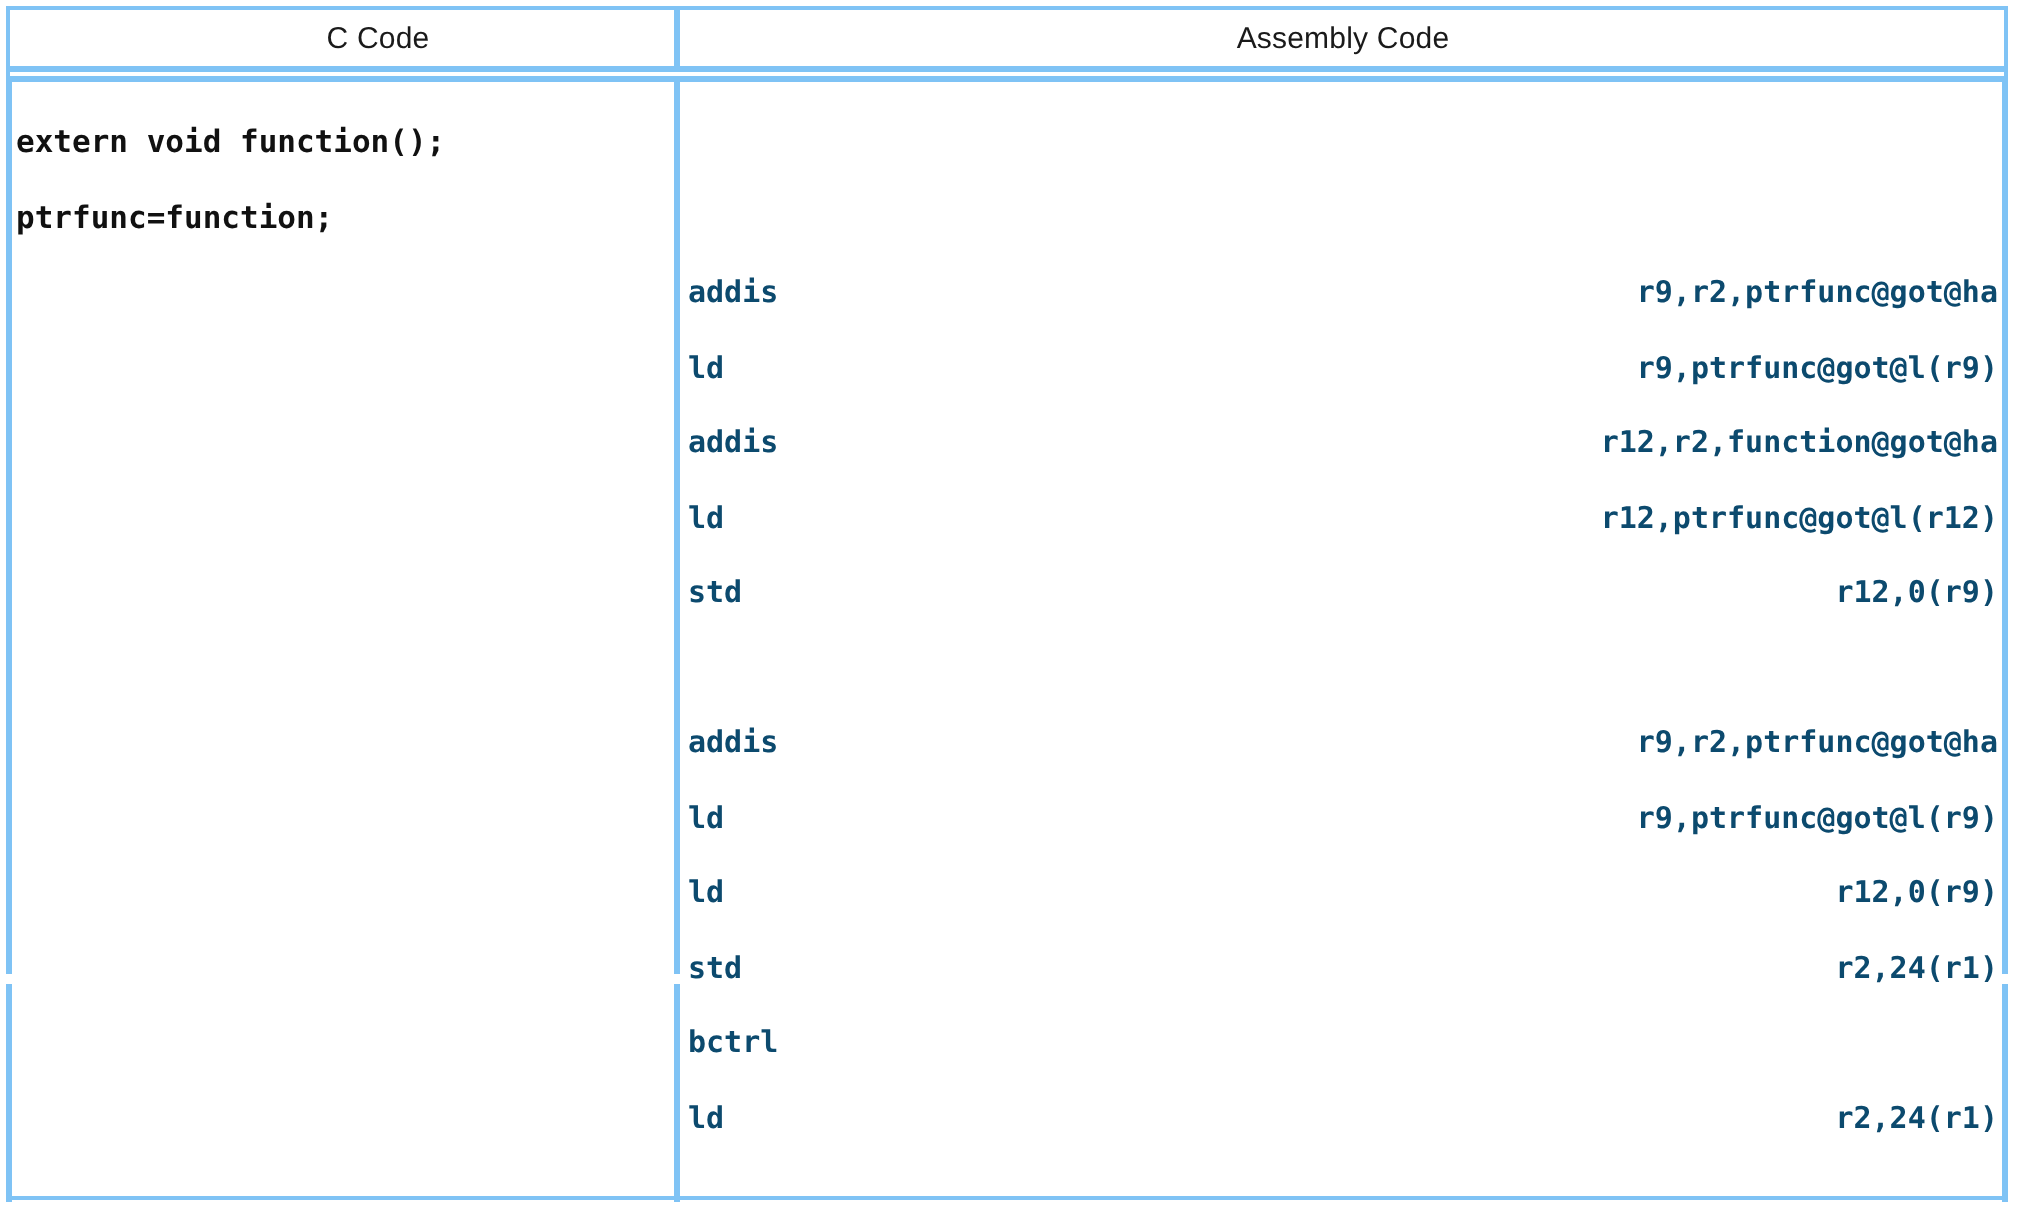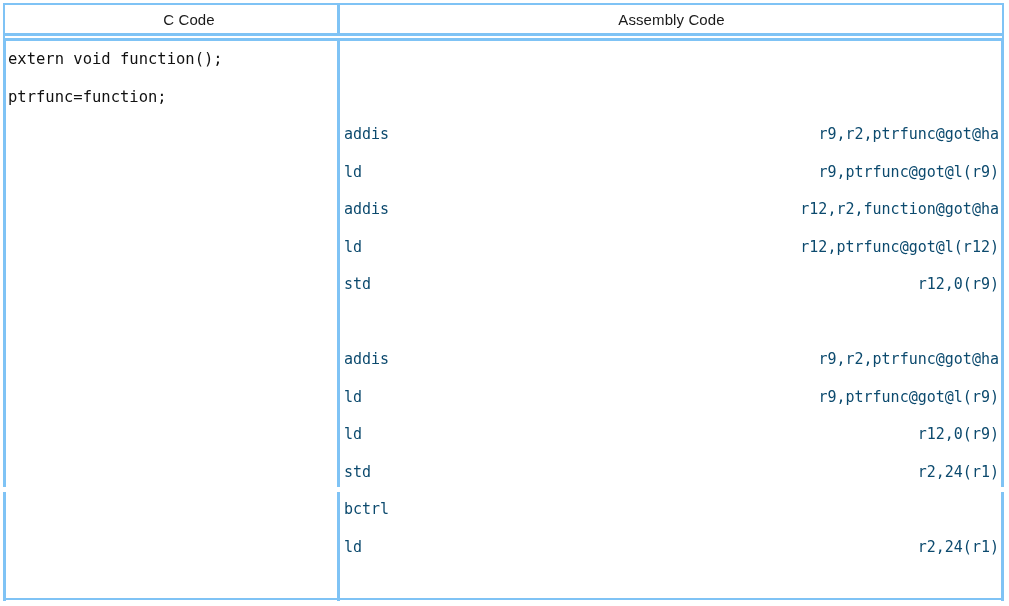--- a/index.html
+++ b/index.html
@@ -104,22 +104,22 @@
     height: 5px;
     top: 487px;
   }
   .gap-mask.left  { left: 2px;   width: 6px; }
   .gap-mask.right { left: 1000px; width: 6px; }
   .gap-mask.mid   { left: 336px; width: 6px; }
 
   
   .cells {
     position: absolute;
-    left: 0; top: 0;
-    width: 1009px; height: 566px;
+    left: 0; top: 12px;
+    width: 1009px; height: 566px; font-weight: bold;
   }
 
   .code-col {
     position: absolute;
     top: 41px;
   }
   .code-col.c-code { left: 8px;   width: 325px; }
   .code-col.asm    { left: 344px; width: 655px; }
 
   .code-line {

